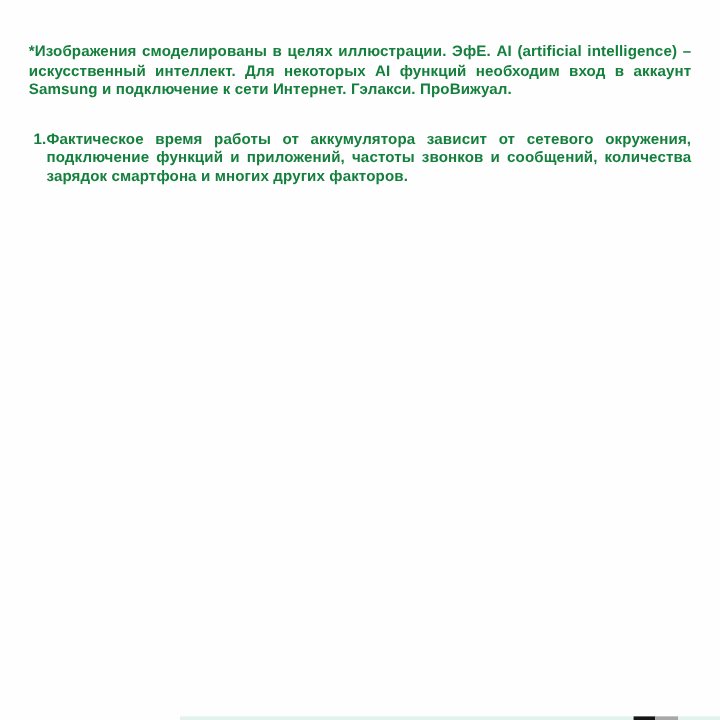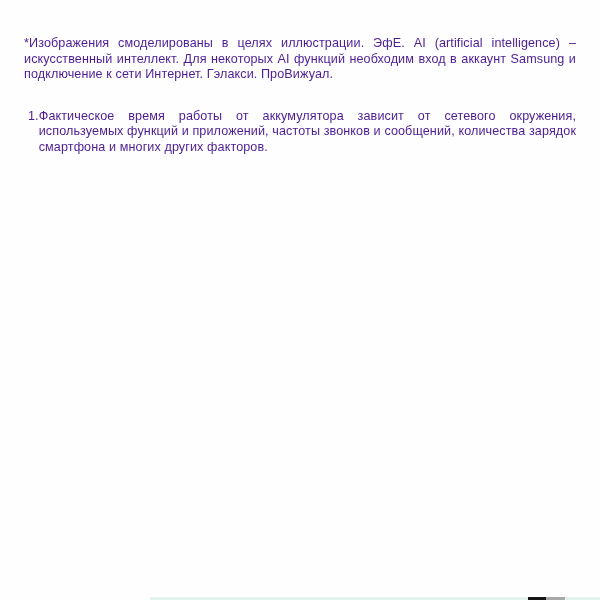--- a/index.html
+++ b/index.html
@@ -8,24 +8,25 @@
     position: relative;
     background: #fefefe;
     font-family: "Liberation Sans", "DejaVu Sans", sans-serif;
     overflow: hidden;
   }
   .disclaimer-section {
     position: absolute;
     top: 36px;
     left: 24px;
     right: 24px;
-    color: #4c1d95;
+    color: #15803d;
     font-size: 12.6px;
     line-height: 15.6px;
     letter-spacing: 0.1px;
+    font-weight: bold;
   }
   .disclaimer-paragraph {
     text-align: justify;
   }
   .footnote-item {
     margin-top: 26px;
     display: flex;
     align-items: flex-start;
   }
   .footnote-marker {
@@ -66,21 +67,21 @@
     height: 3px;
   }
 </style>
 </head>
 <body>
 
 <div class="disclaimer-section">
   <p class="disclaimer-paragraph">*Изображения смоделированы в целях иллюстрации. ЭфЕ. AI (artificial intelligence) – искусственный интеллект. Для некоторых AI функций необходим вход в аккаунт Samsung и подключение к сети Интернет. Гэлакси. ПроВижуал.</p>
   <div class="footnote-item">
     <span class="footnote-marker">1.</span>
-    <div class="footnote-text">Фактическое время работы от аккумулятора зависит от сетевого окружения, используемых функций и приложений, частоты звонков и сообщений, количества зарядок смартфона и многих других факторов.</div>
+    <div class="footnote-text">Фактическое время работы от аккумулятора зависит от сетевого окружения, подключение функций и приложений, частоты звонков и сообщений, количества зарядок смартфона и многих других факторов.</div>
   </div>
 </div>
 
 <div class="next-section-edge">
   <div class="edge-strip" style="background: rgb(227, 242, 234);"></div>
   <div class="edge-dark-segment" style="background: rgb(22, 22, 22);"></div>
   <div class="edge-gray-segment" style="background: rgb(168, 168, 166);"></div>
 </div>
 
 </body></html>

